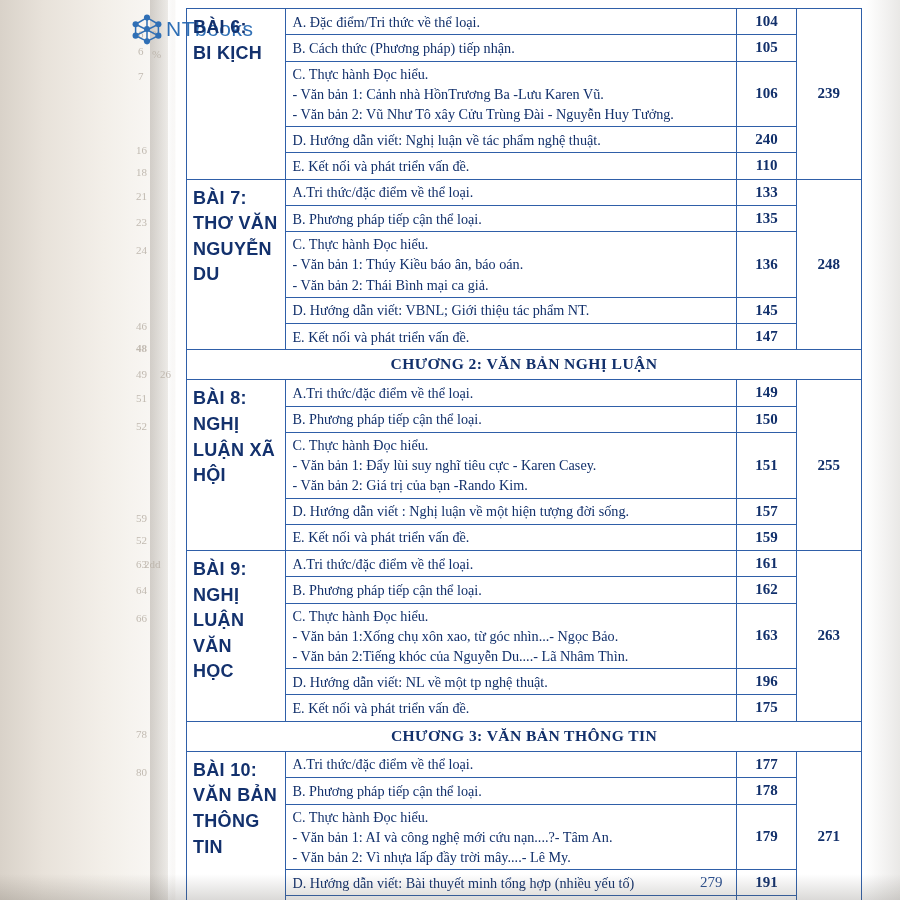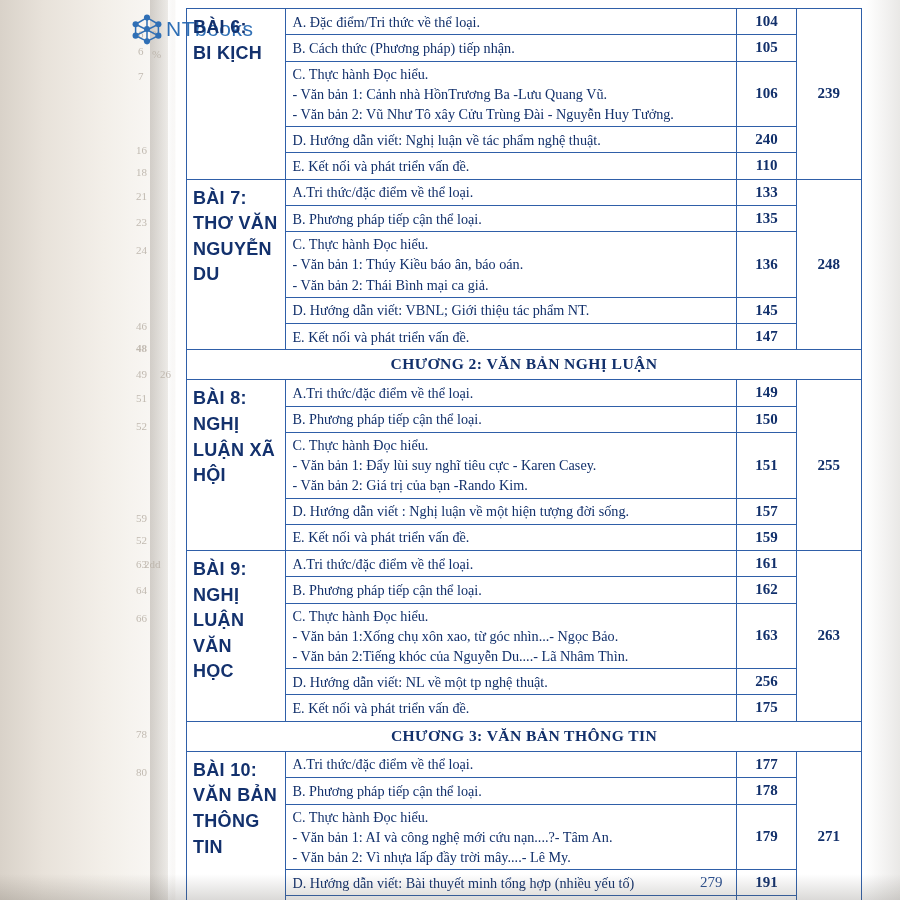--- a/index.html
+++ b/index.html
@@ -175,21 +175,21 @@
         </tr>
         <tr>
           <td class="desc">
             <span class="sub">B. Cách thức (Phương pháp) tiếp nhận.</span>
           </td>
           <td class="pg">105</td>
         </tr>
         <tr>
           <td class="desc">
             <span class="sub">C. Thực hành Đọc hiểu.</span>
-            <span class="sub">- Văn bản 1: Cảnh nhà HồnTrương Ba -Lưu Quang Vũ.</span>
+            <span class="sub">- Văn bản 1: Cảnh nhà HồnTrương Ba -Lưu Karen Vũ.</span>
             <span class="sub">- Văn bản 2: Vũ Như Tô xây Cửu Trùng Đài - Nguyễn Huy Tưởng.</span>
           </td>
           <td class="pg">106</td>
         </tr>
         <tr>
           <td class="desc">
             <span class="sub">D. Hướng dẫn viết: Nghị luận về tác phẩm nghệ thuật.</span>
           </td>
           <td class="pg">240</td>
         </tr>
@@ -305,21 +305,21 @@
             <span class="sub">C. Thực hành Đọc hiểu.</span>
             <span class="sub">- Văn bản 1:Xống chụ xôn xao, từ góc nhìn...- Ngọc Bảo.</span>
             <span class="sub">- Văn bản 2:Tiếng khóc của Nguyễn Du....- Lã Nhâm Thìn.</span>
           </td>
           <td class="pg">163</td>
         </tr>
         <tr>
           <td class="desc">
             <span class="sub">D. Hướng dẫn viết: NL về một tp nghệ thuật.</span>
           </td>
-          <td class="pg">256</td>
+          <td class="pg">196</td>
         </tr>
         <tr>
           <td class="desc">
             <span class="sub">E. Kết nối và phát triển vấn đề.</span>
           </td>
           <td class="pg">175</td>
         </tr>
         <tr>
           <td class="chapter" colspan="4">CHƯƠNG 3: VĂN BẢN THÔNG TIN</td>
         </tr>

